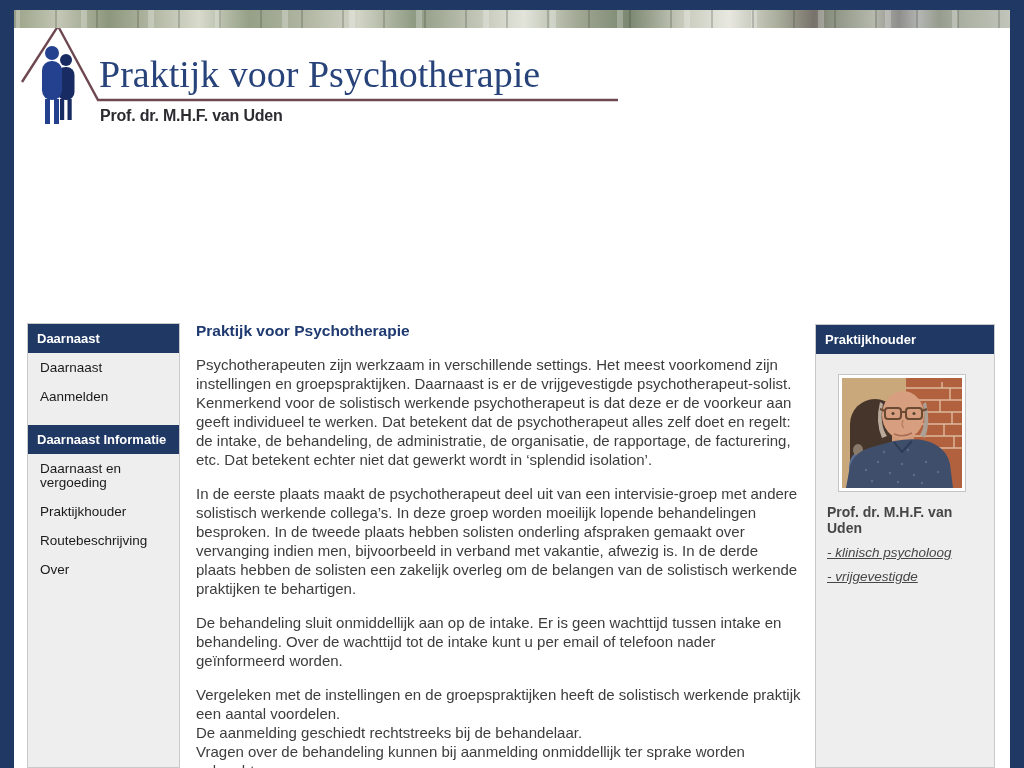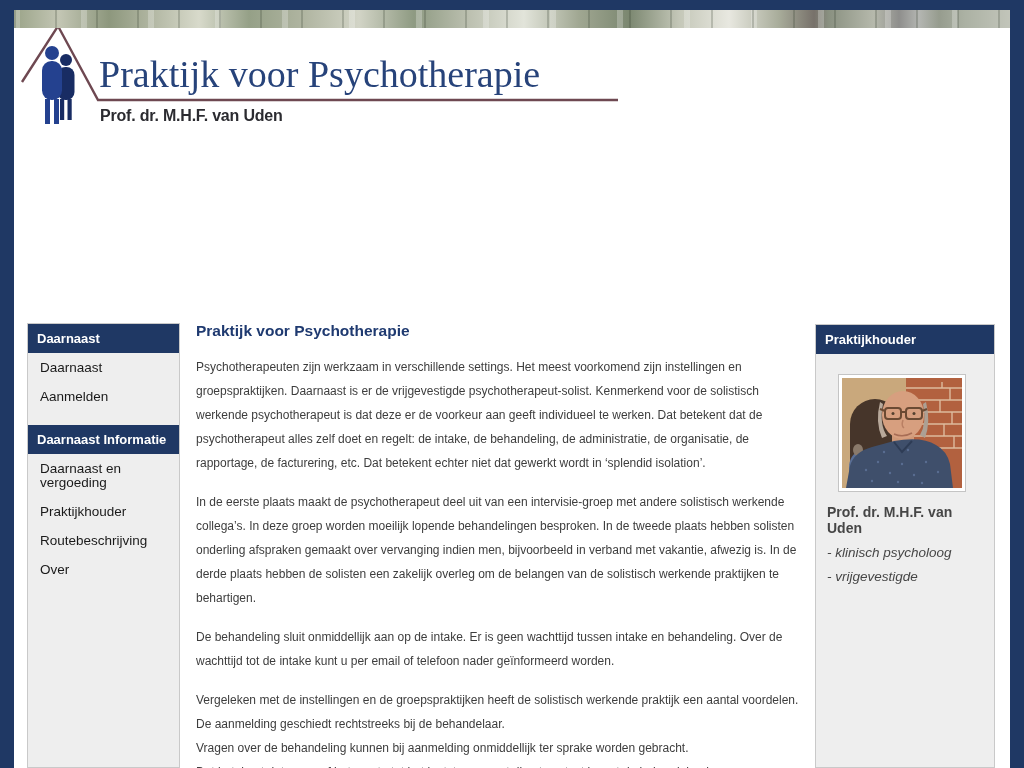--- a/index.html
+++ b/index.html
@@ -61,33 +61,33 @@
   }
   .nav-gap{height:14px;}
 
   
   .main{position:absolute;left:196px;top:321px;width:606px;}
   .main h1{
     font-size:15.5px;font-weight:bold;color:var(--heading-blue);
     margin:0 0 15px 0;line-height:19px;
   }
   .main p{
-    font-size:12px;line-height:24px;color:var(--body-text);
+    font-size:15px;line-height:19px;color:var(--body-text);
     margin:0 0 15px 0;white-space:pre-line;
   }
 
   
   .sidebar-right{left:815px;top:324px;width:180px;height:444px;}
   .photo-frame{
     margin:20px 0 0 22px;width:128px;height:118px;box-sizing:border-box;
     background:#ffffff;border:1px solid #c4c4c4;padding:3px;
   }
   .photo-frame svg{display:block;}
   .ph-name{margin:12px 8px 0 11px;font-size:14px;font-weight:bold;color:#464646;}
-  .ph-role{margin:9px 8px 0 11px;font-size:13.5px;font-style:italic;color:#464646;}
+  .ph-role{margin:9px 8px 0 11px;font-size:13.5px;font-style:italic;color:#464646;text-decoration:underline;}
 </style>
 </head>
 <body>
 
 <div class="frame-top"></div>
 <div class="frame-left"></div>
 <div class="frame-right"></div>
 <div class="photo-strip"></div>
 
 <svg class="logo-svg" width="600" height="106" viewBox="0 0 600 106" aria-hidden="true">

